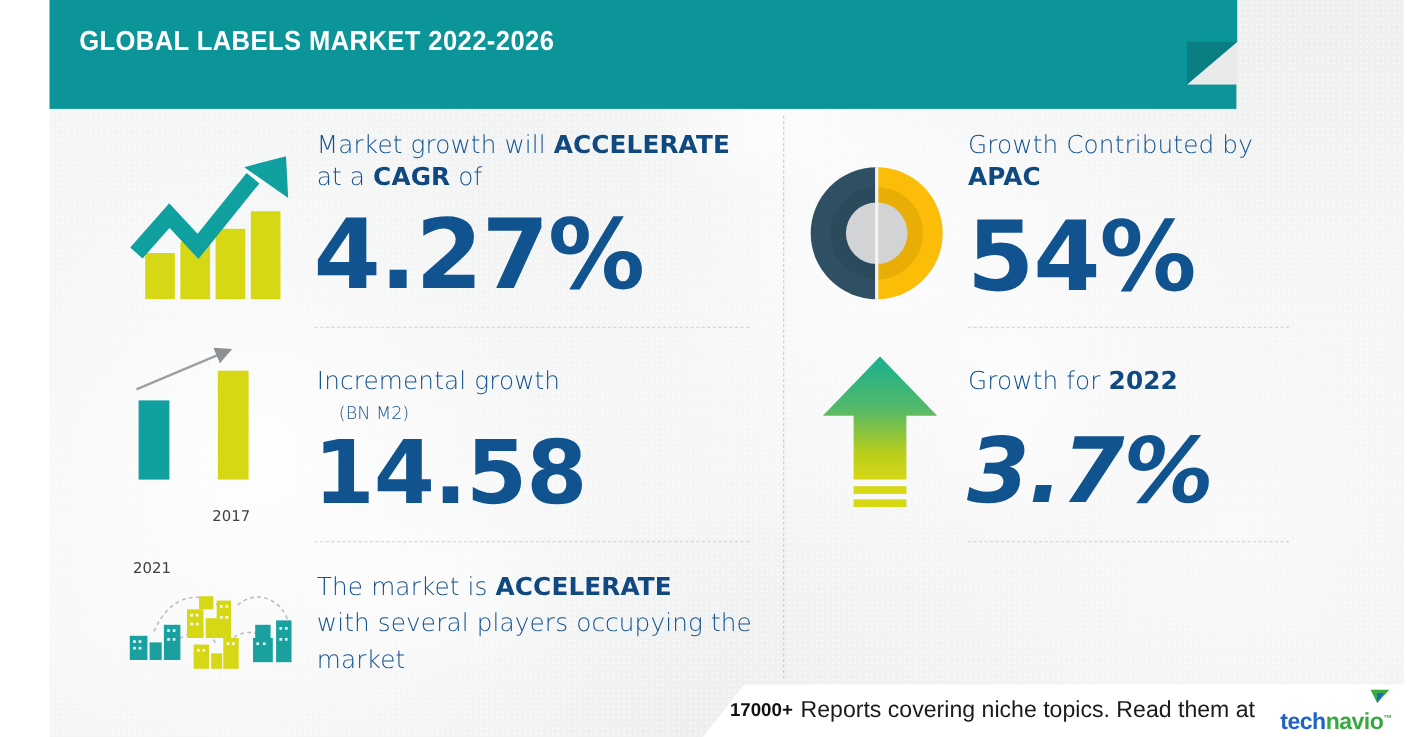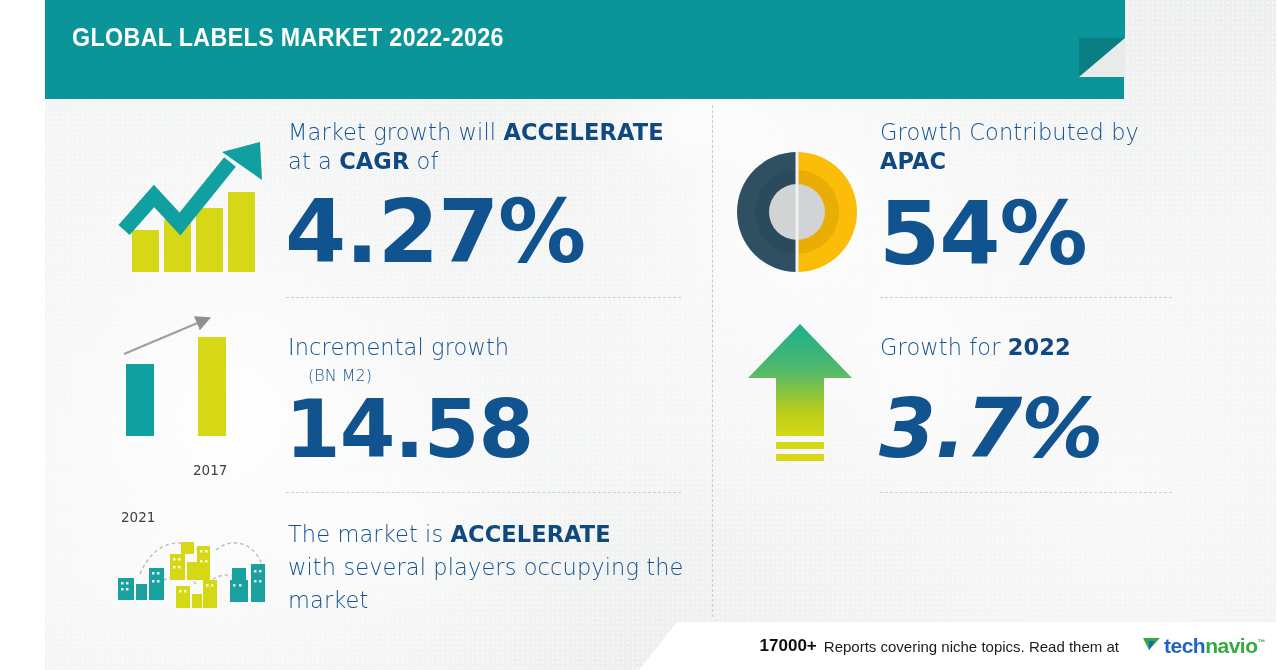--- a/index.html
+++ b/index.html
@@ -98,24 +98,24 @@
   }
   #footer-inner{
     position:absolute;right:14px;bottom:0;height:48px;
     display:flex;align-items:center;gap:7px;
   }
   #footer-count{
     color:#101010;font-size:17px;font-weight:bold;
     font-family:"Liberation Sans",sans-serif;
   }
   #footer-text{
-    color:#1b1b1b;font-size:15px;
+    color:#1b1b1b;font-size:21px;
     font-family:"Liberation Sans",sans-serif;
   }
-  #logo{display:flex;align-items:flex-start;gap:2px;margin-left:16px;}
+  #logo{display:flex;align-items:flex-end;gap:2px;margin-left:16px;flex-direction:column;}
   #logo-word{font-size:21px;font-weight:bold;letter-spacing:-.5px;
     font-family:"Liberation Sans",sans-serif;}
   #logo-tech{color:#1f63c4;}
   #logo-navio{color:#36a93f;}
   #logo-tm{color:#36a93f;font-size:8px;vertical-align:super;}
 </style>
 </head>
 <body>
 
 <div id="canvas">

